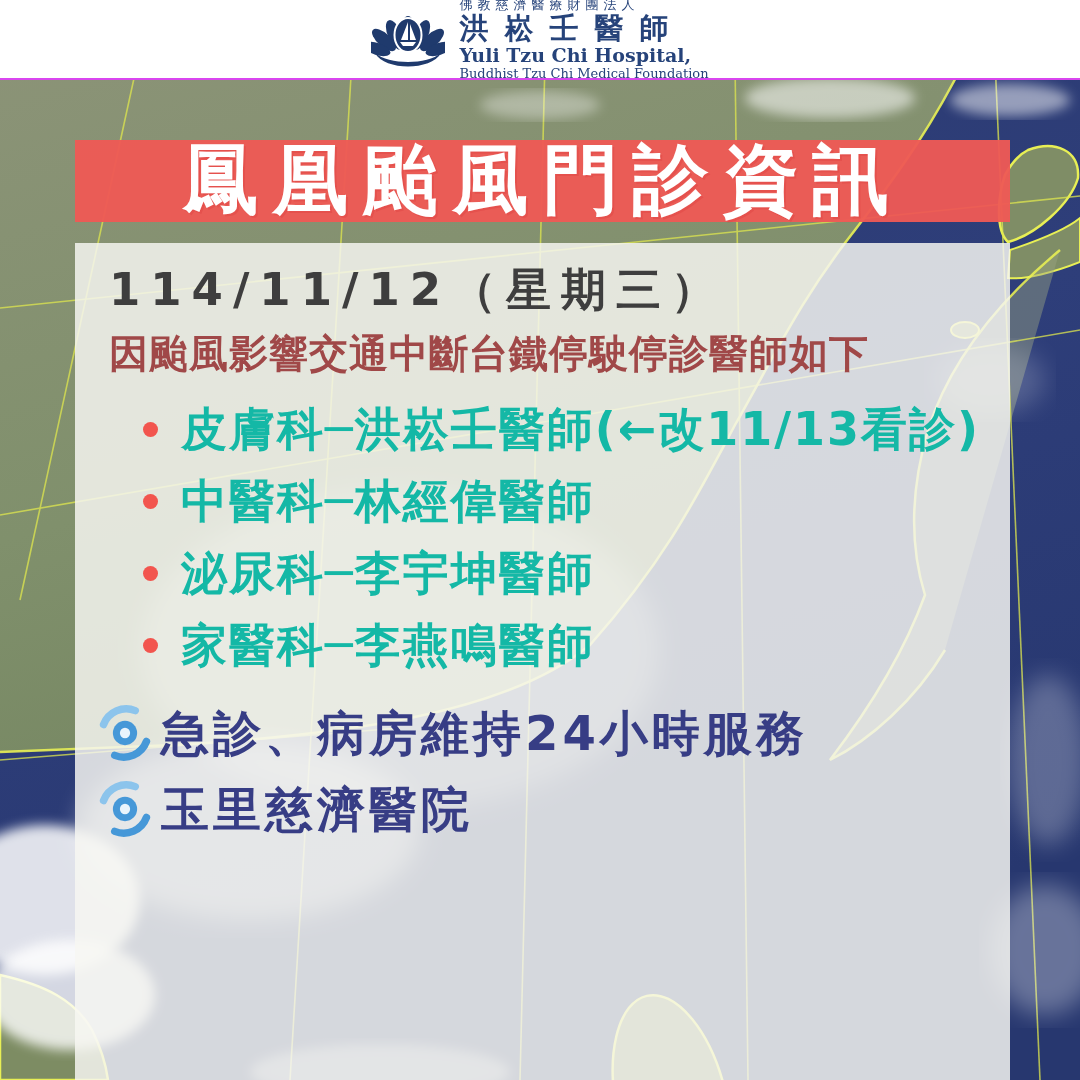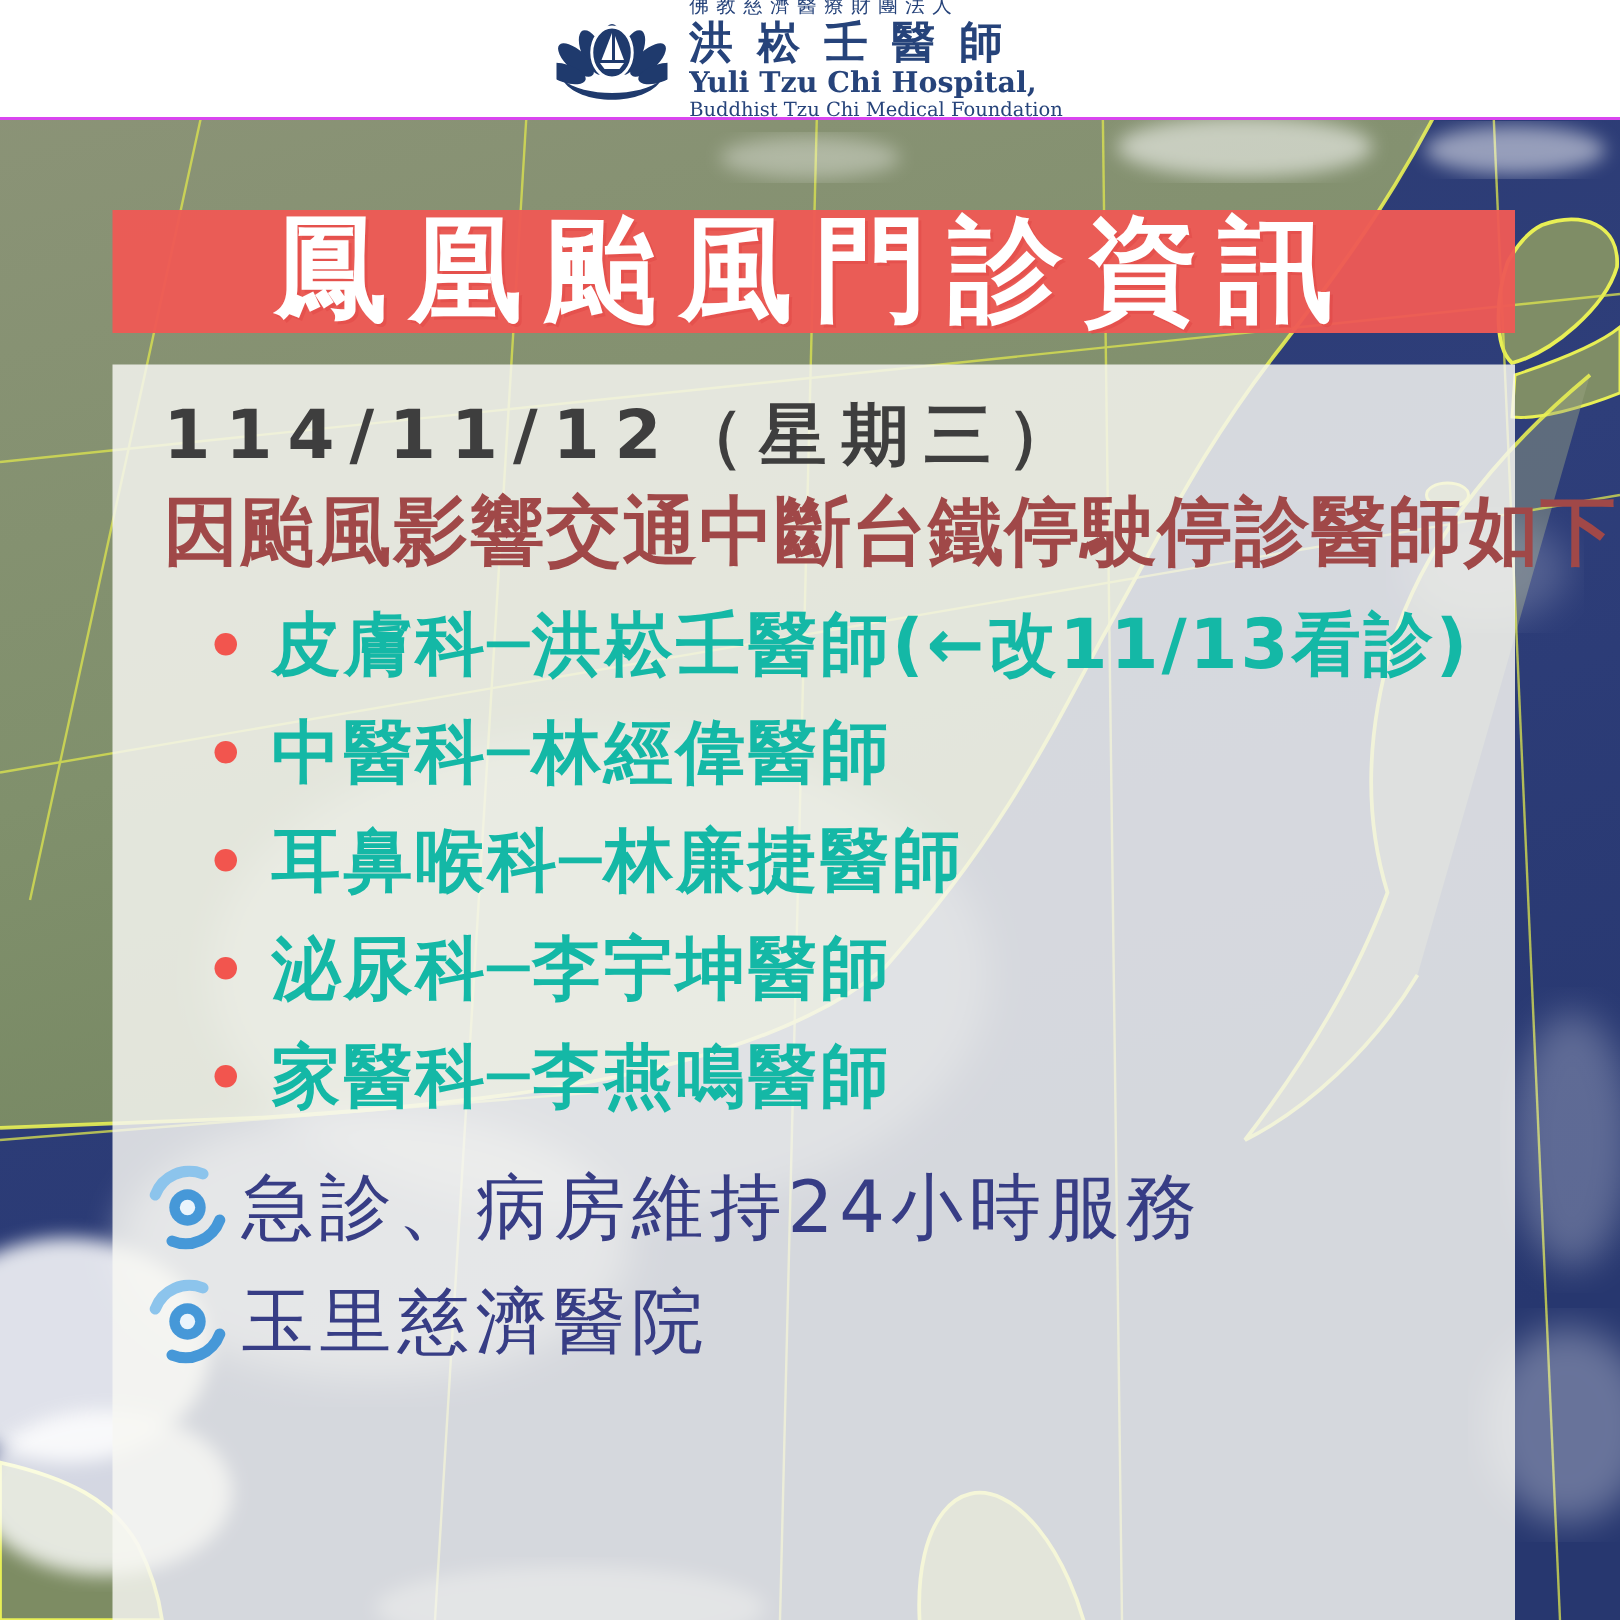--- a/index.html
+++ b/index.html
@@ -36,37 +36,37 @@
   .panel{
     position:absolute;left:75px;top:243px;width:935px;height:948px;
     background:rgba(247,247,242,0.84);z-index:2;box-sizing:border-box;
     padding:16px 28px 0 34px;
   }
   .date-line{
     font-size:45px;font-weight:800;color:#3e3e3e;letter-spacing:10px;
     line-height:62px;white-space:nowrap;
   }
   .reason-line{
-    font-size:50px;font-weight:800;color:#a04848;letter-spacing:1px;
+    font-size:39px;font-weight:800;color:#a04848;letter-spacing:1px;
     line-height:58px;margin-top:4px;white-space:nowrap;
   }
   .doctor-list{list-style:none;margin:10px 0 0 0;padding:0 0 0 28px;}
   .doctor-item{
     position:relative;font-size:46px;font-weight:800;color:#14b8a6;
     letter-spacing:2px;line-height:72px;padding-left:44px;white-space:nowrap;
   }
   .doctor-item::before{
     content:"";position:absolute;left:6px;top:29px;width:15px;height:15px;
     border-radius:50%;background:#f2554e;
   }
   .services{margin-top:22px;display:flex;flex-direction:column;gap:16px;}
   .service-row{display:flex;align-items:center;gap:8px;margin-left:-12px;}
   .typhoon{width:56px;height:56px;flex:0 0 auto;}
   .service-text{
-    font-size:48px;font-weight:400;color:#373d85;letter-spacing:4px;
+    font-size:48px;font-weight:700;color:#373d85;letter-spacing:4px;
     line-height:60px;white-space:nowrap;
   }
 </style>
 </head>
 <body>
 
 <svg class="bg-map" viewBox="0 0 1080 1080" xmlns="http://www.w3.org/2000/svg">
   <defs>
     <linearGradient id="landG" x1="0" y1="0" x2="0.4" y2="1">
       <stop offset="0" stop-color="#8b9377"></stop>
@@ -162,21 +162,20 @@
   <span class="banner-title">鳳凰颱風門診資訊</span>
 </div>
 
 <div class="panel">
   <div class="date-line">114/11/12（星期三）</div>
   <div class="reason-line">因颱風影響交通中斷台鐵停駛停診醫師如下</div>
 
   <ul class="doctor-list">
     <li class="doctor-item">皮膚科─洪崧壬醫師(←改11/13看診)</li>
     <li class="doctor-item">中醫科─林經偉醫師</li>
-    <li class="doctor-item">耳鼻喉科─林廉捷醫師</li>
     <li class="doctor-item">泌尿科─李宇坤醫師</li>
     <li class="doctor-item">家醫科─李燕鳴醫師</li>
   </ul>
 
   <div class="services">
     <div class="service-row">
       <svg class="typhoon" viewBox="0 0 60 60">
         <path d="M7,21 A26,26 0 0 1 41,6" fill="none" stroke="#8cc4ec" stroke-width="8" stroke-linecap="round"></path>
         <path d="M53,39 A26,26 0 0 1 19,54" fill="none" stroke="#4698d8" stroke-width="8" stroke-linecap="round"></path>
         <circle cx="30" cy="30" r="13" fill="#4698d8"></circle>

